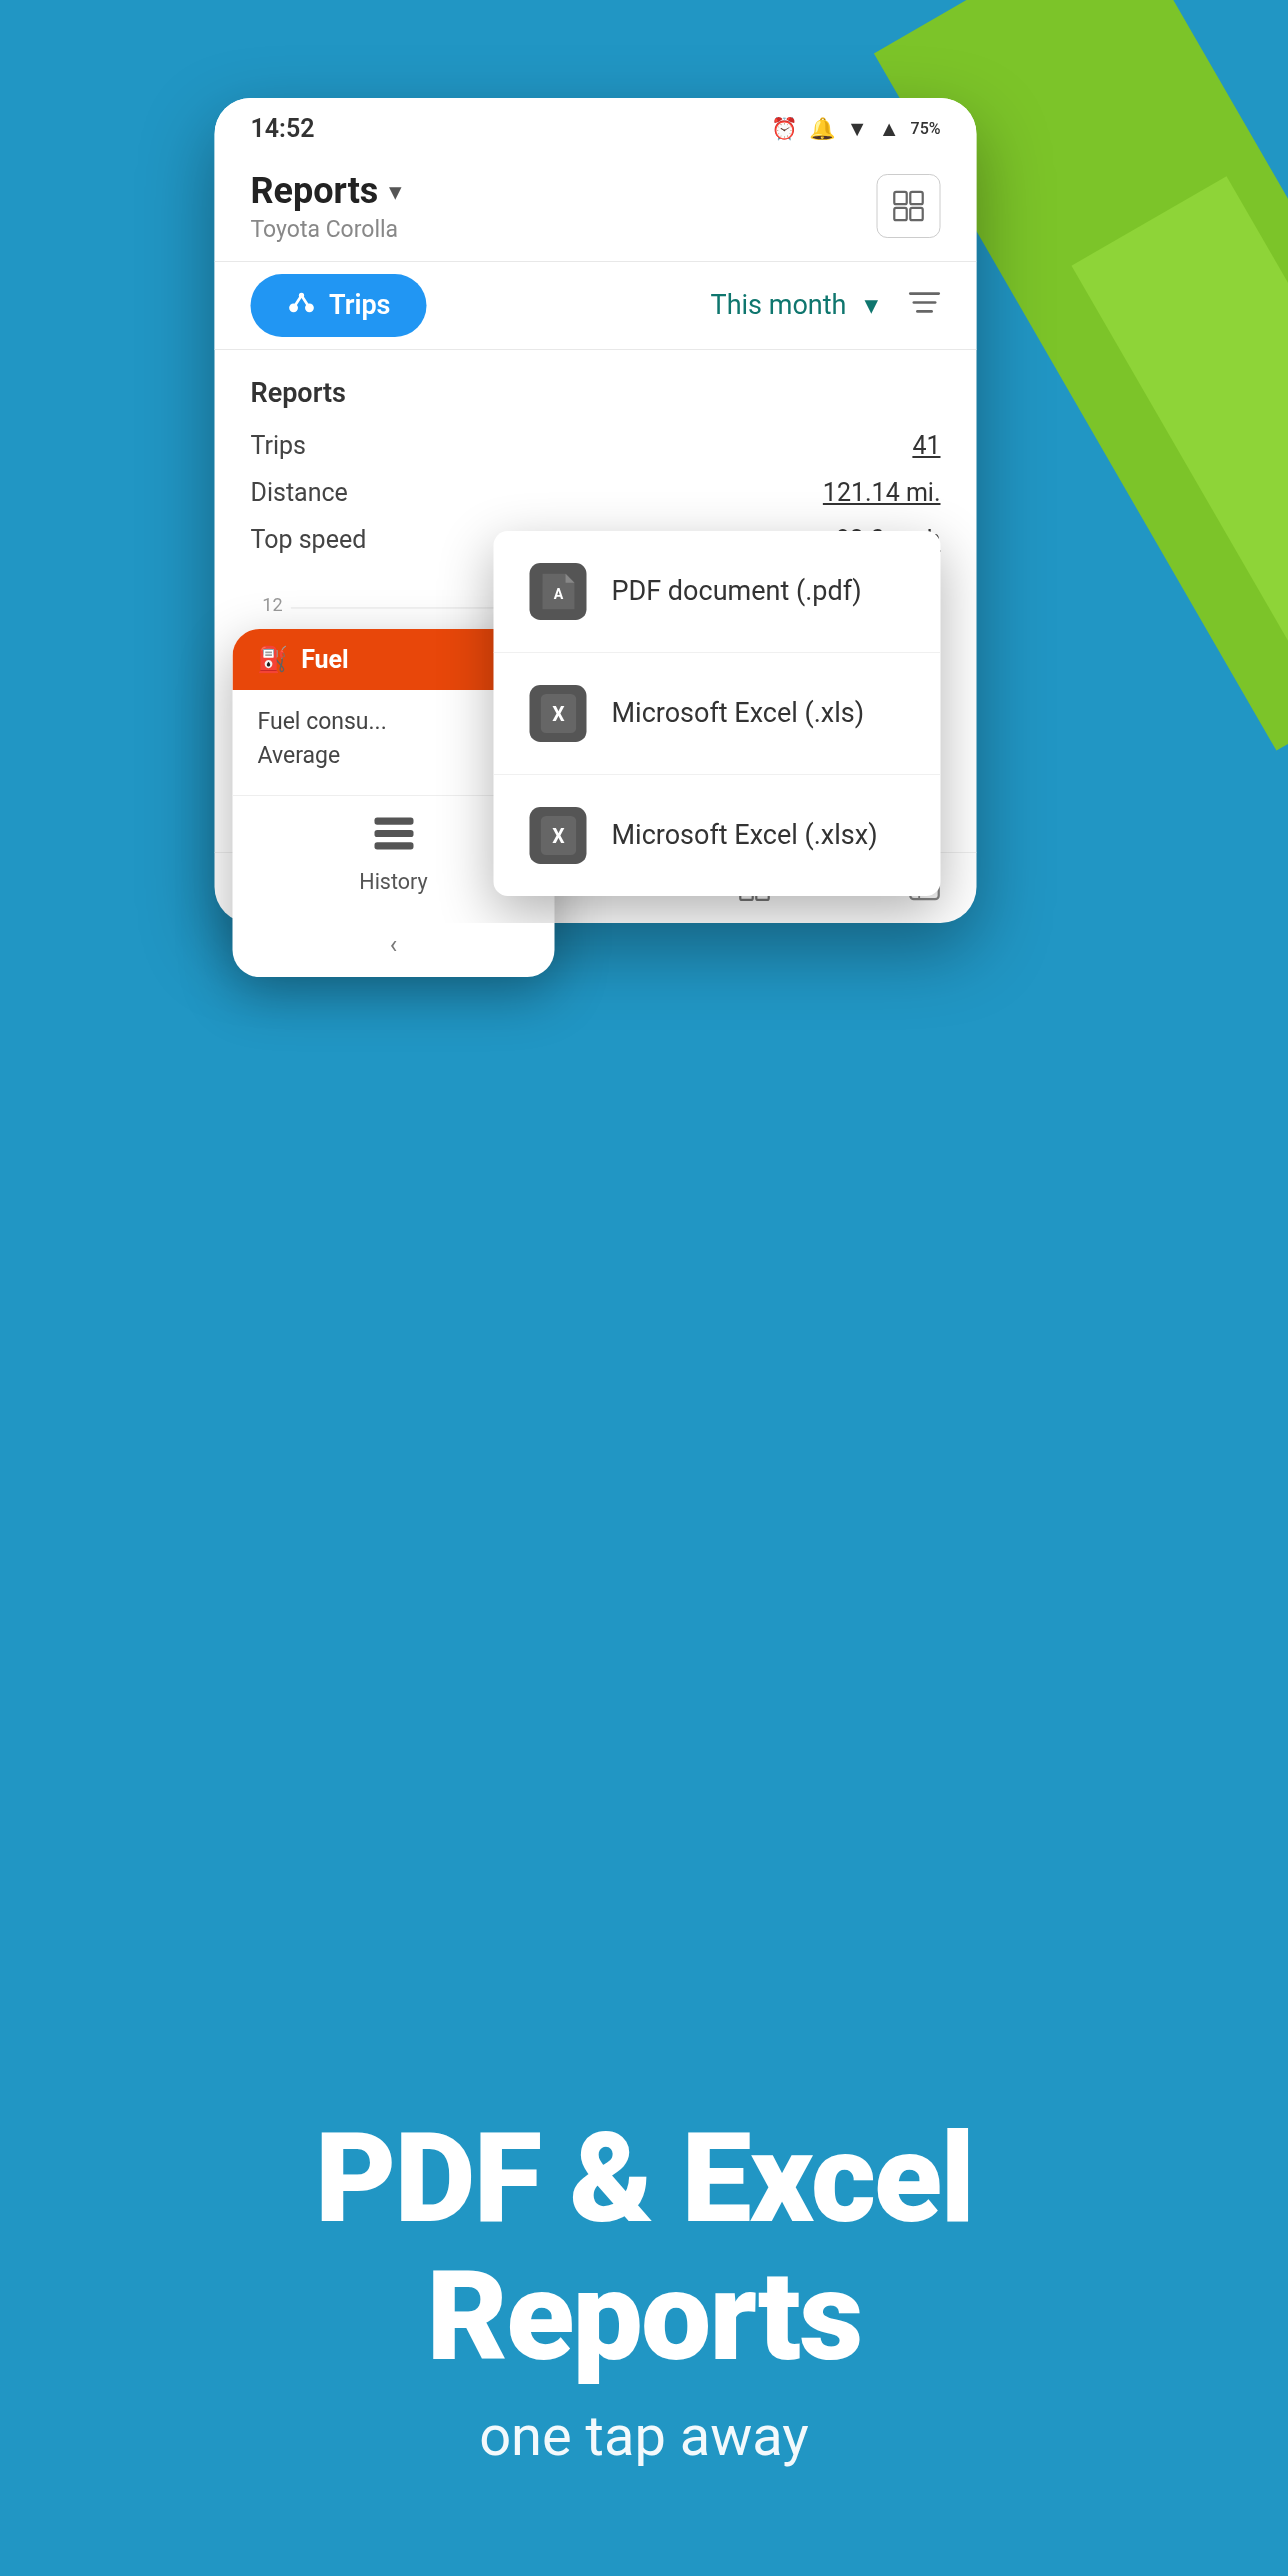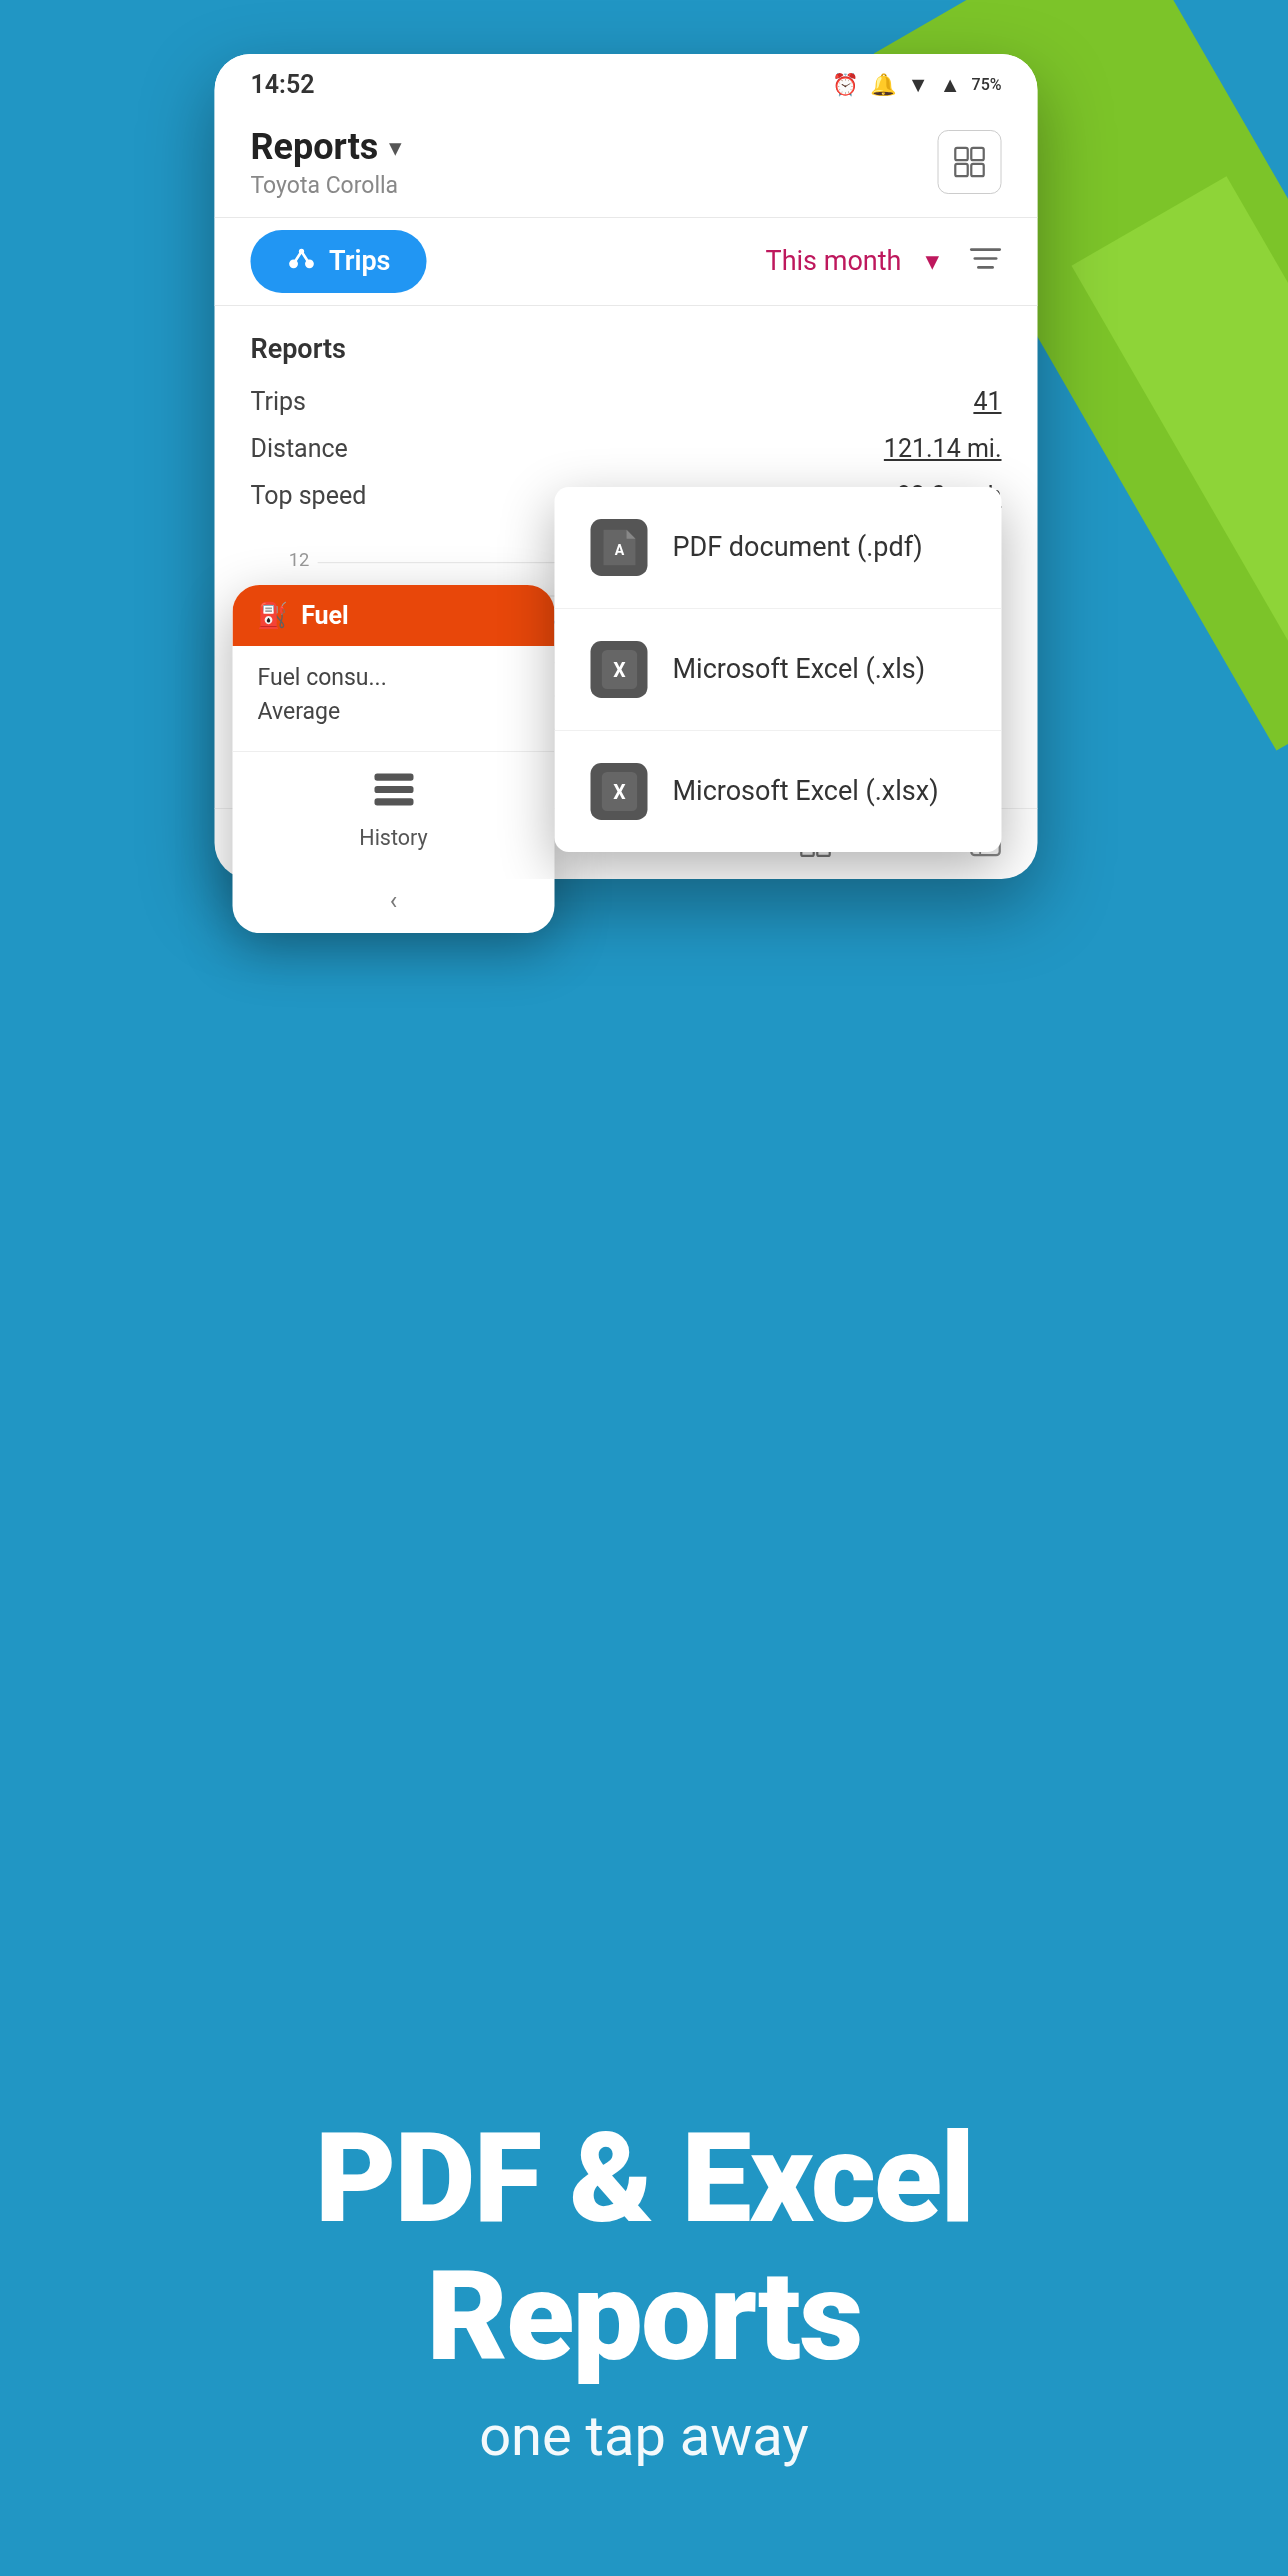--- a/index.html
+++ b/index.html
@@ -43,22 +43,23 @@
       width: 859px;
       z-index: 2;
     }
 
     
     .phone-screen-main {
       background: #fff;
       border-radius: 36px;
       overflow: hidden;
       box-shadow: 0 27px 72px rgba(0,0,0,0.35);
-      width: 823px;
+      width: 762px;
       position: relative;
+      margin-top: 44px;
     }
 
     
     .status-bar {
       background: #fff;
       display: flex;
       justify-content: space-between;
       align-items: center;
       padding: 16px 36px 9px;
       font-size: 25px;
@@ -146,23 +147,23 @@
     }
     .tab-filter-row {
       display: flex;
       align-items: center;
       gap: 12.5px;
       margin-left: auto;
     }
     .period-selector {
       display: flex;
       align-items: center;
-      gap: 24px;
+      gap: 18px;
       font-size: 27px;
-      color: #be185d;
+      color: #0f766e;
     }
     .filter-icon {
       font-size: 29px;
       color: #666;
       margin-left: 18px;
     }
 
     
     .reports-section {
       padding: 27px 36px 9px;

